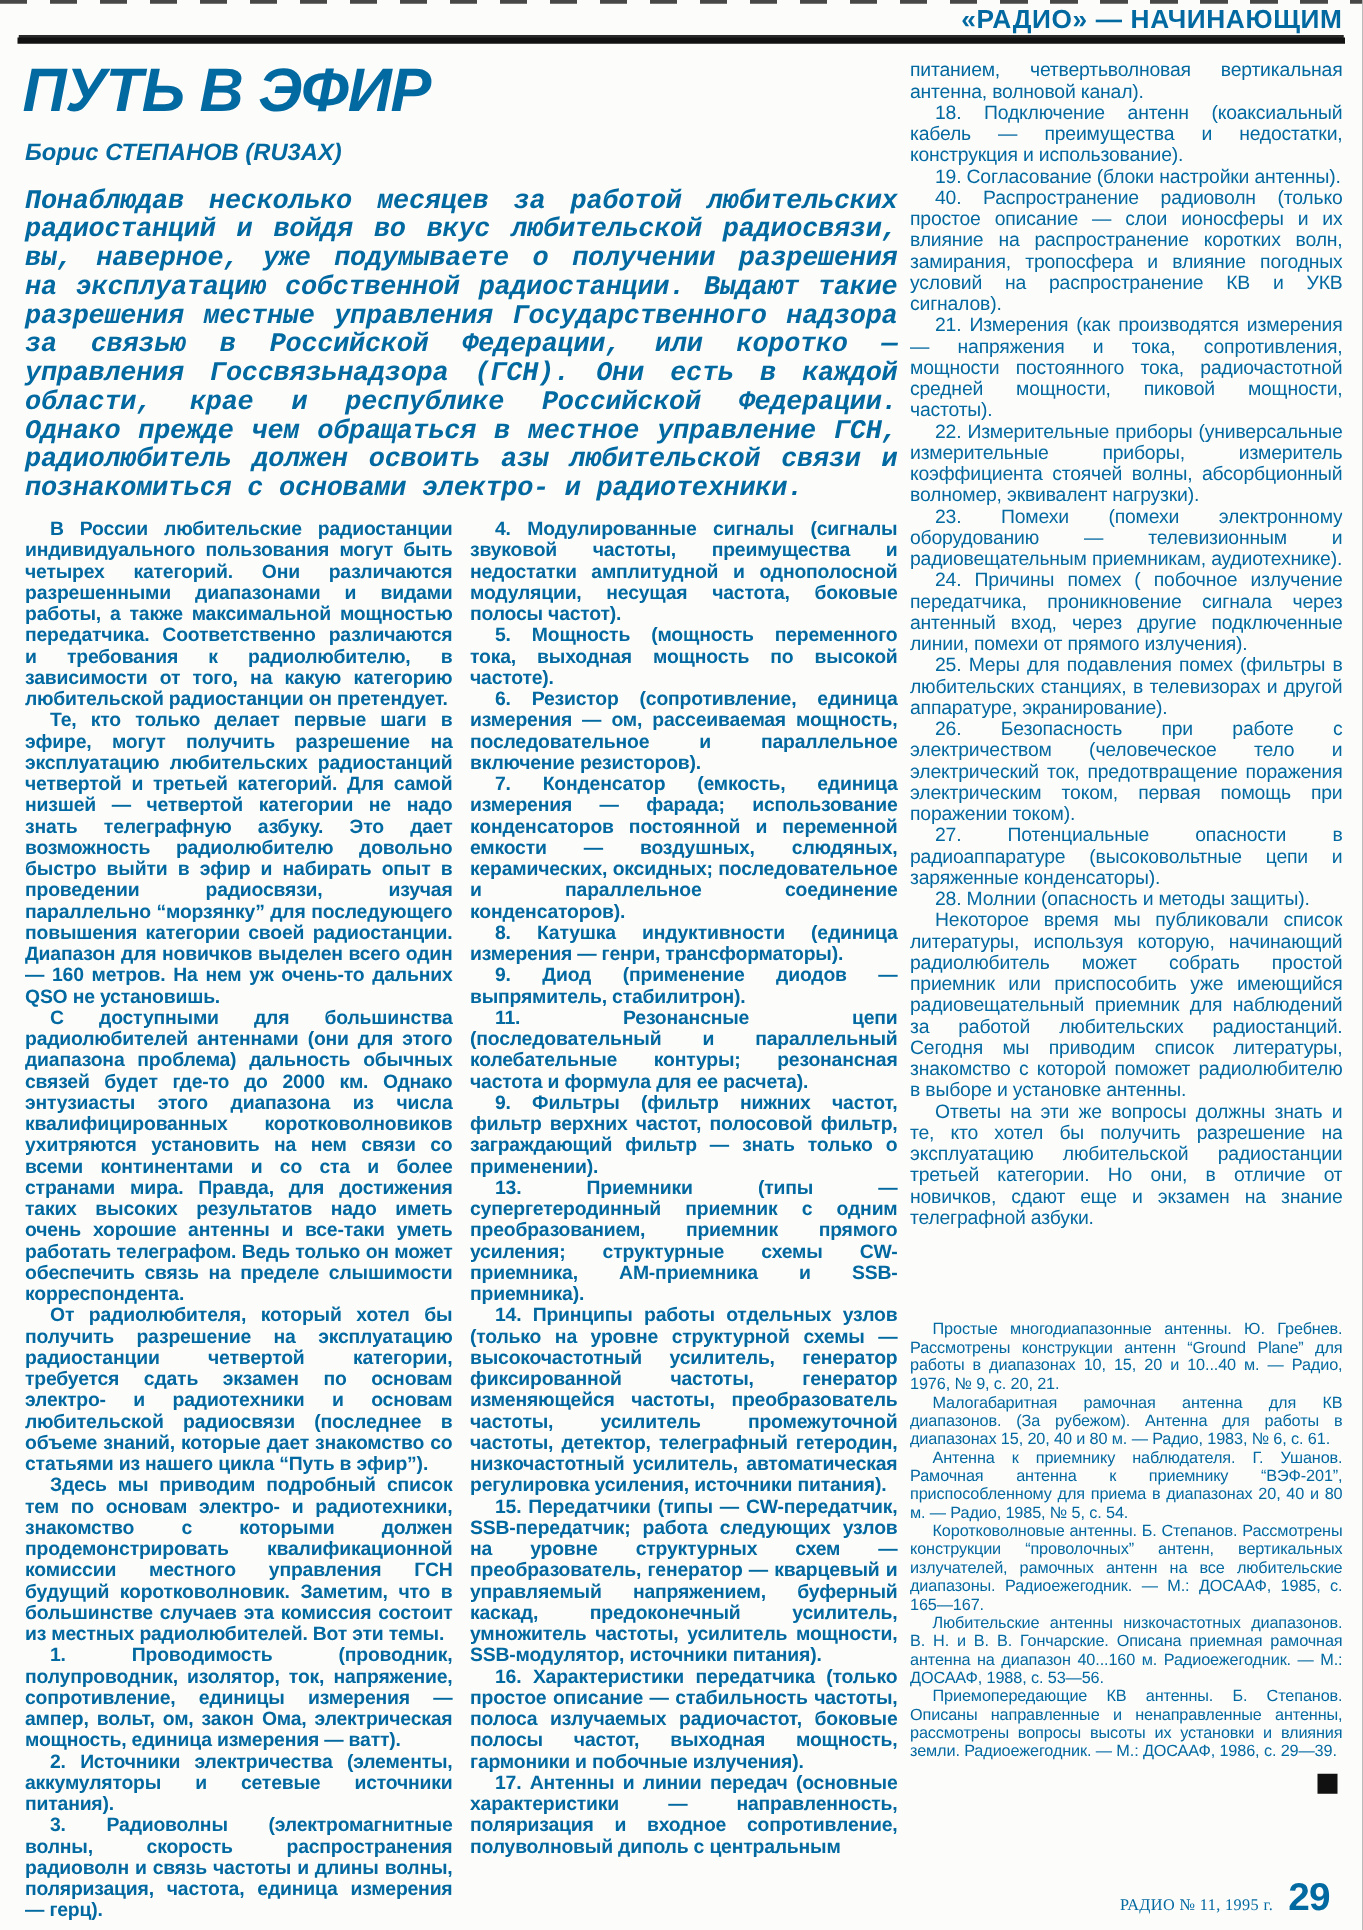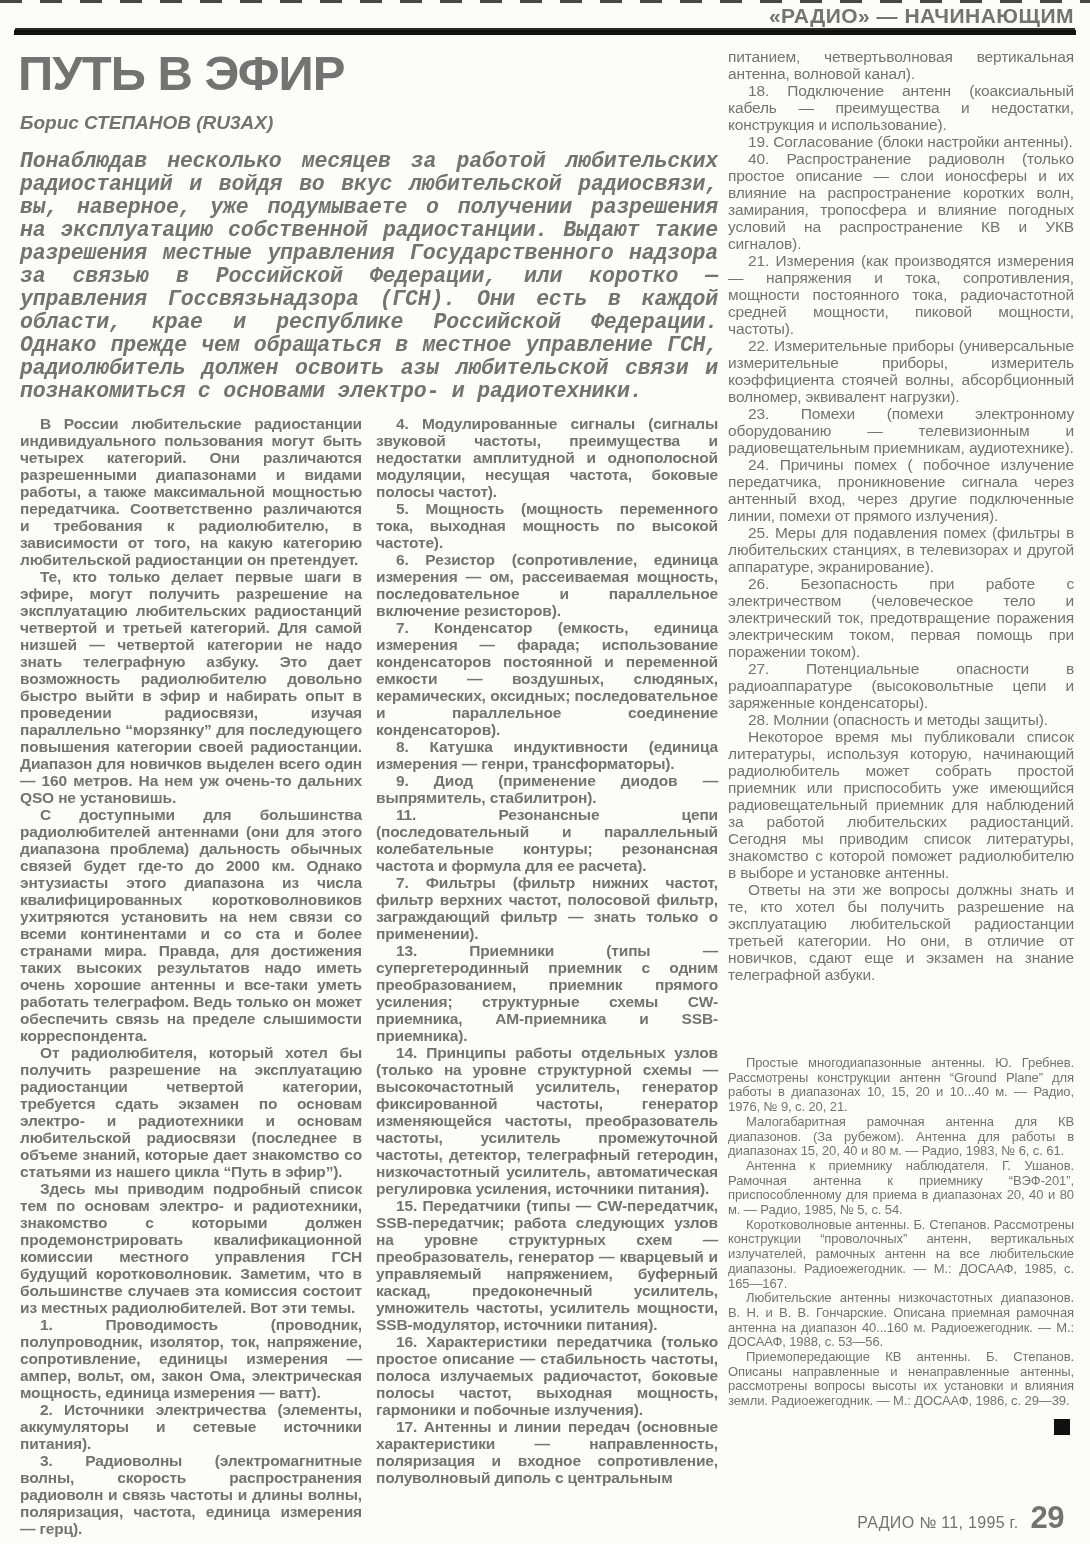--- a/index.html
+++ b/index.html
@@ -1,21 +1,21 @@
 <!DOCTYPE html>
 <html lang="ru"><head>
 <meta charset="utf-8">
 <style>
   html,body { margin:0; padding:0; background:#888; }
   .page {
     position:relative;
     width:1090px; height:1544px;
     margin:0 auto;
     background:#fcfcfa;
-    color:#737373;
+    color:#0369a1;
     font-family:"Liberation Sans", sans-serif;
     overflow:hidden;
   }
   
   .page::before{
     content:""; position:absolute; top:0; left:0; right:0; height:3px;
     background:repeating-linear-gradient(90deg,#1a1a1a 0 22px, transparent 22px 40px);
     opacity:.8;
   }
   .masthead{
@@ -28,21 +28,21 @@
     position:absolute; top:30px; left:14px; right:14px; height:5px;
     background:#121212;
     box-shadow:0 -3px 0 -1px #2a2a2a;
   }
 
   
   .left-zone{ position:absolute; top:46px; left:20px; width:698px; }
   h1.title{
     margin:2px 0 14px -2px;
     font-size:49px; line-height:50px;
-    font-weight:bold; 
+    font-weight:bold; font-style:italic;
     letter-spacing:-1px;
   }
   .author{
     font-size:19px; font-weight:bold; font-style:italic;
     margin:0 0 16px 0;
   }
   .lead{
     margin:0; width:698px;
     font-size:21.5px; line-height:23px;
     font-style:italic; font-weight:600;
@@ -80,21 +80,21 @@
   .endmark{
     width:16px; height:16px; background:#111;
     margin:10px 4px 0 auto;
   }
 
   .pagefoot{
     position:absolute; right:26px; bottom:8px;
     display:flex; align-items:baseline; gap:12px;
     white-space:nowrap;
   }
-  .journal{ font-size:16px; letter-spacing:.3px; }
+  .journal{ font-size:13px; letter-spacing:.3px;font-family:Liberation Serif, serif; }
   .pagenum{ font-size:31px; font-weight:bold; letter-spacing:-0.5px; }
 </style>
 </head>
 <body>
 
 <div class="page">
 
   <header class="masthead">
     <span class="rubric">«РАДИО» — НАЧИНАЮЩИМ</span>
   </header>
@@ -117,21 +117,21 @@
           <p class="para">3. Радиоволны (электромагнитные волны, скорость распространения радиоволн и связь частоты и длины волны, поляризация, частота, единица измерения — герц).</p>
         </div>
       <div class="col col2">
           <p class="para">4. Модулированные сигналы (сигналы звуковой частоты, преимущества и недостатки амплитудной и однополосной модуляции, несущая частота, боковые полосы частот).</p>
           <p class="para">5. Мощность (мощность переменного тока, выходная мощность по высокой частоте).</p>
           <p class="para">6. Резистор (сопротивление, единица измерения — ом, рассеиваемая мощность, последовательное и параллельное включение резисторов).</p>
           <p class="para">7. Конденсатор (емкость, единица измерения — фарада; использование конденсаторов постоянной и переменной емкости — воздушных, слюдяных, керамических, оксидных; последовательное и параллельное соединение конденсаторов).</p>
           <p class="para">8. Катушка индуктивности (единица измерения — генри, трансформаторы).</p>
           <p class="para">9. Диод (применение диодов — выпрямитель, стабилитрон).</p>
           <p class="para">11. Резонансные цепи (последовательный и параллельный колебательные контуры; резонансная частота и формула для ее расчета).</p>
-          <p class="para">7. Фильтры (фильтр нижних частот, фильтр верхних частот, полосовой фильтр, заграждающий фильтр — знать только о применении).</p>
+          <p class="para">9. Фильтры (фильтр нижних частот, фильтр верхних частот, полосовой фильтр, заграждающий фильтр — знать только о применении).</p>
           <p class="para">13. Приемники (типы — супергетеродинный приемник с одним преобразованием, приемник прямого усиления; структурные схемы CW-приемника, АМ-приемника и SSB-приемника).</p>
           <p class="para">14. Принципы работы отдельных узлов (только на уровне структурной схемы — высокочастотный усилитель, генератор фиксированной частоты, генератор изменяющейся частоты, преобразователь частоты, усилитель промежуточной частоты, детектор, телеграфный гетеродин, низкочастотный усилитель, автоматическая регулировка усиления, источники питания).</p>
           <p class="para">15. Передатчики (типы — CW-передатчик, SSB-передатчик; работа следующих узлов на уровне структурных схем — преобразователь, генератор — кварцевый и управляемый напряжением, буферный каскад, предоконечный усилитель, умножитель частоты, усилитель мощности, SSB-модулятор, источники питания).</p>
           <p class="para">16. Характеристики передатчика (только простое описание — стабильность частоты, полоса излучаемых радиочастот, боковые полосы частот, выходная мощность, гармоники и побочные излучения).</p>
           <p class="para">17. Антенны и линии передач (основные характеристики — направленность, поляризация и входное сопротивление, полуволновый диполь с центральным</p>
         </div>
     </div>
   </section>
 
   <aside class="col3">

